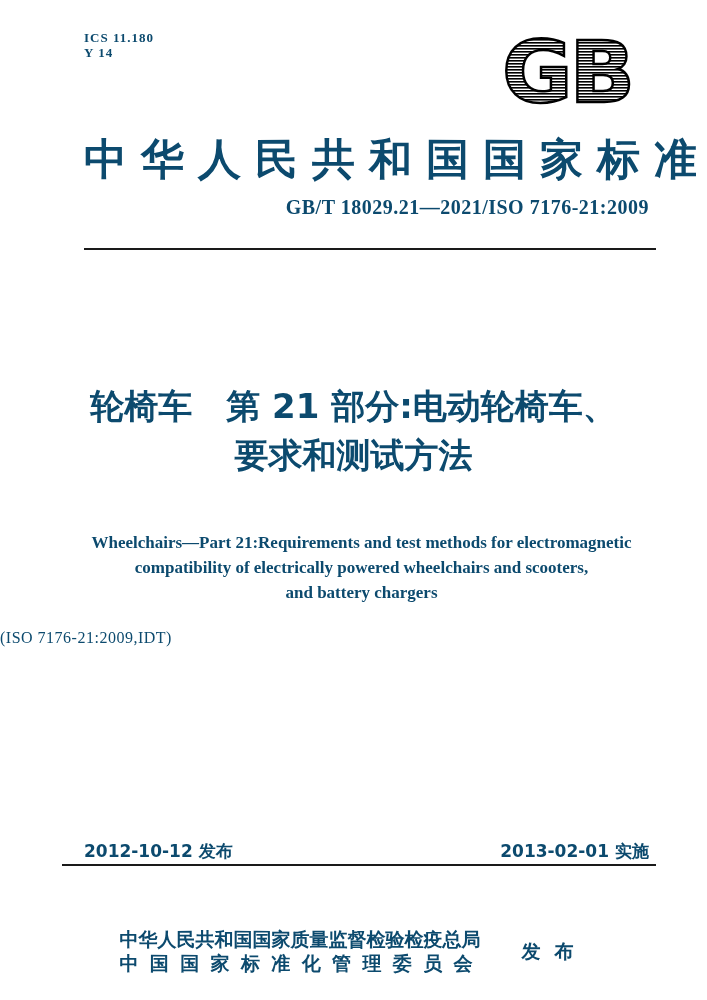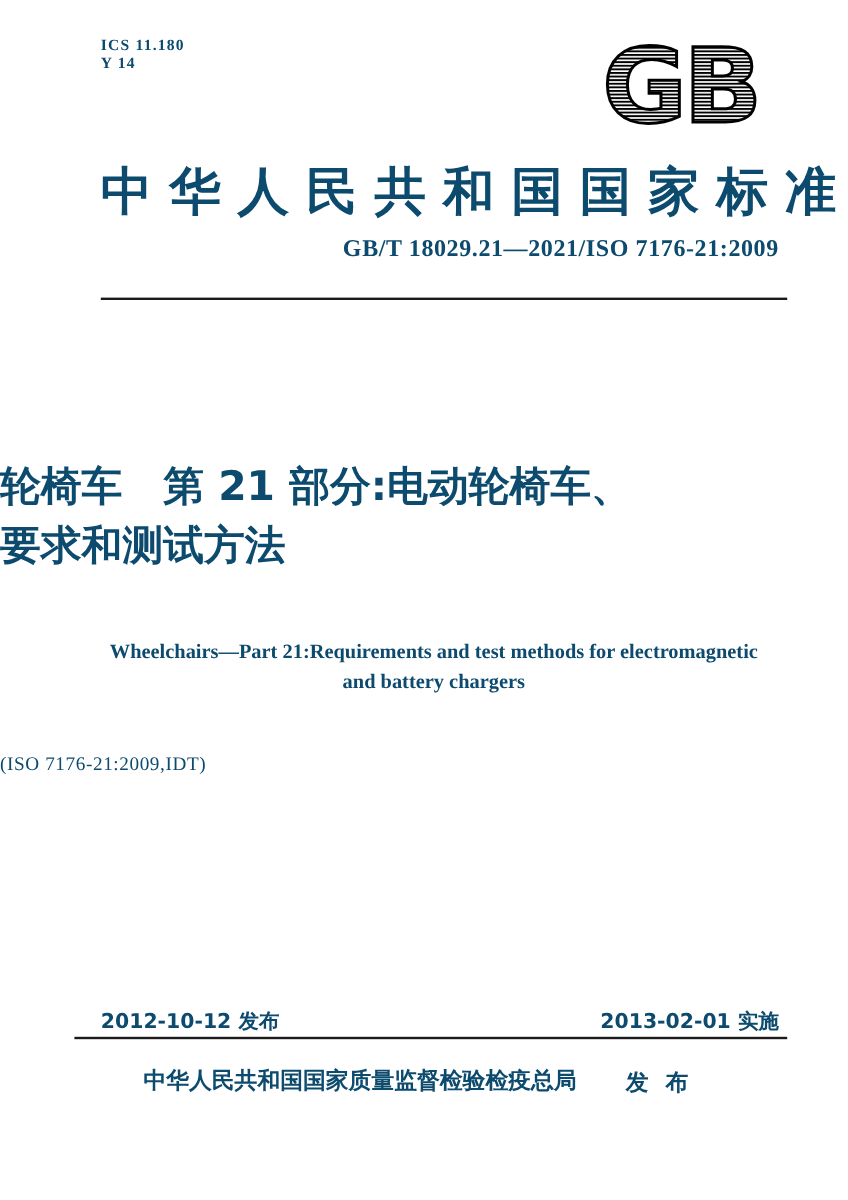--- a/index.html
+++ b/index.html
@@ -64,20 +64,21 @@
     width: 572px;
     height: 2px;
     background: #1a1a1a;
   }
   
   .cn-title {
     position: absolute;
     left: 0;
     right: 0;
     top: 382px;
+    text-align: center;
     font-size: 34px;
     line-height: 49px;
     font-weight: bold;
     font-family: "DejaVu Sans", "Liberation Sans", sans-serif;
   }
   
   .en-title {
     position: absolute;
     left: 16px;
     right: 0;
@@ -117,21 +118,21 @@
     top: 864px;
     width: 594px;
     height: 2px;
     background: #1a1a1a;
   }
   
   .publisher {
     position: absolute;
     left: 0;
     right: 0;
-    top: 889px;
+    top: 928px;
     display: flex;
     align-items: center;
     justify-content: center;
     gap: 16px;
   }
   .pub-names {
     width: 364px;
     font-weight: bold;
     font-family: "Liberation Serif", "DejaVu Serif", serif;
   }
@@ -182,36 +183,38 @@
 
   <div class="rule-top"></div>
 
   <div class="cn-title">
     <div>轮椅车　第 21 部分:电动轮椅车、</div>
     <div>要求和测试方法</div>
   </div>
 
   <div class="en-title">
     <div>Wheelchairs—Part 21:Requirements and test methods for electromagnetic</div>
+    <div>compatibility of electrically powered wheelchairs and scooters,</div>
     <div>and battery chargers</div>
   </div>
 
   <div class="iso-note">(ISO 7176-21:2009,IDT)</div>
 
   <div class="dates-row">
     <div>
       <span>2012-10-12</span><span class="date-label">发布</span>
     </div>
     <div>
       <span>2013-02-01</span><span class="date-label">实施</span>
     </div>
   </div>
 
   <div class="rule-bottom"></div>
 
   <div class="publisher">
     <div class="pub-names">
       <div class="pub-line1">中华人民共和国国家质量监督检验检疫总局</div>
+      <div class="pub-line2">中国国家标准化管理委员会</div>
     </div>
     <div class="pub-release">发布</div>
   </div>
 
 </div>
 
 </body></html>

